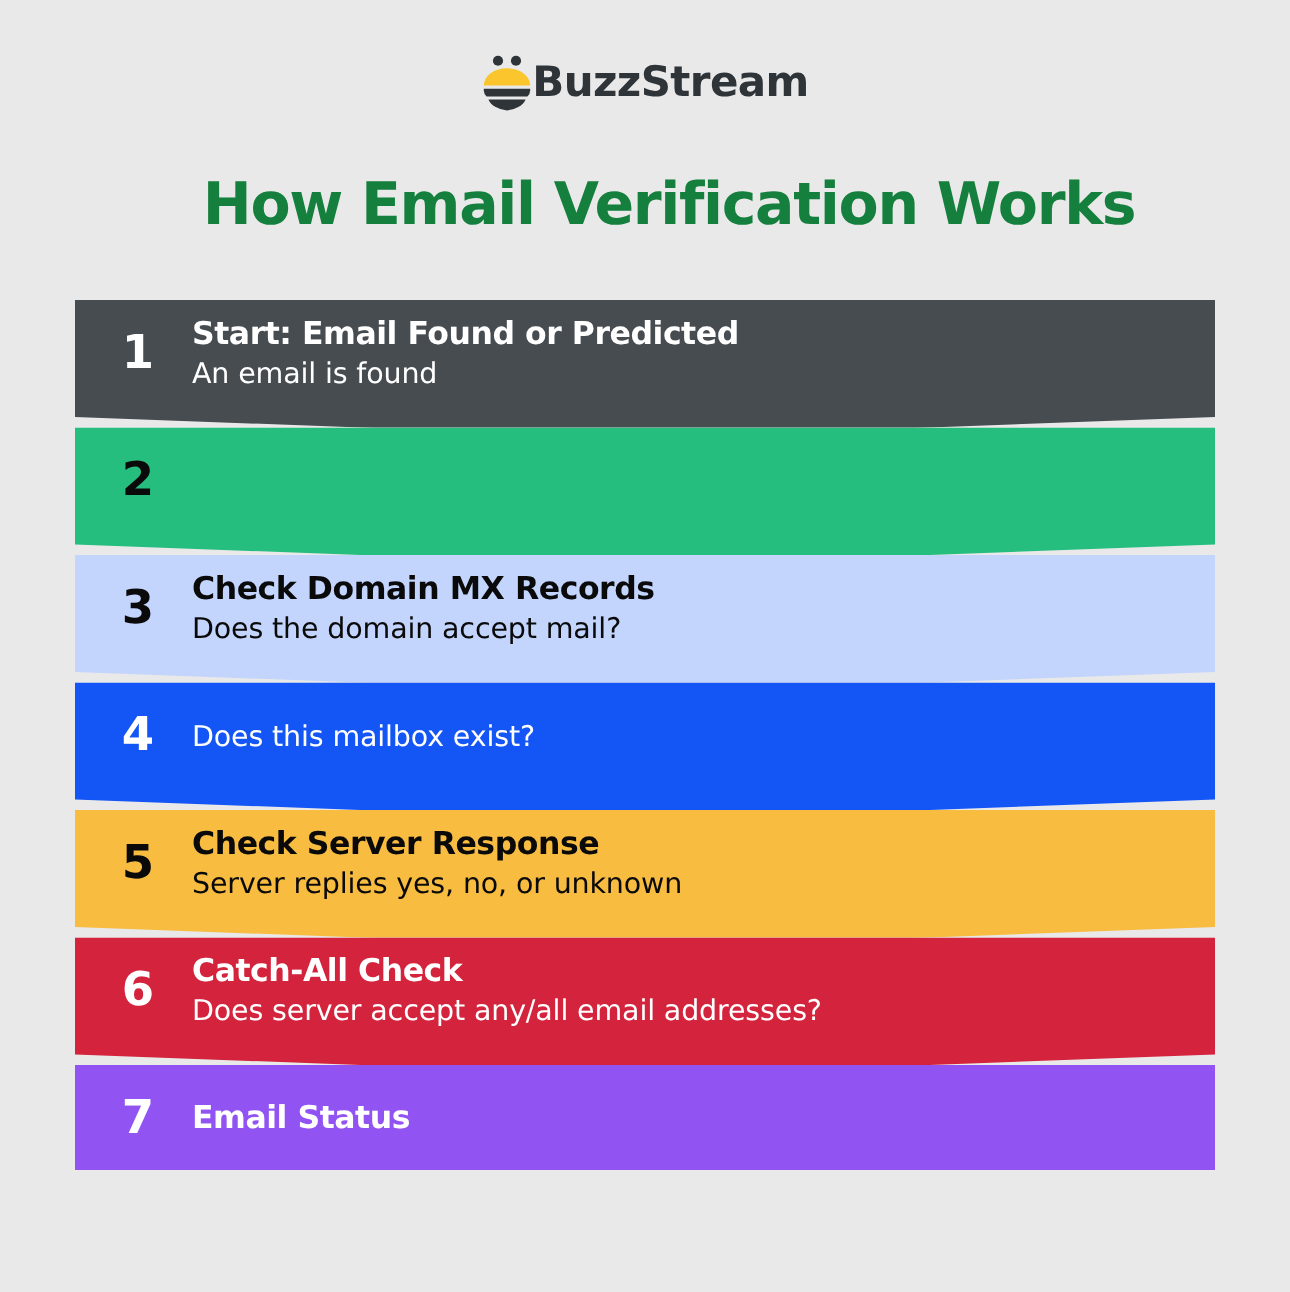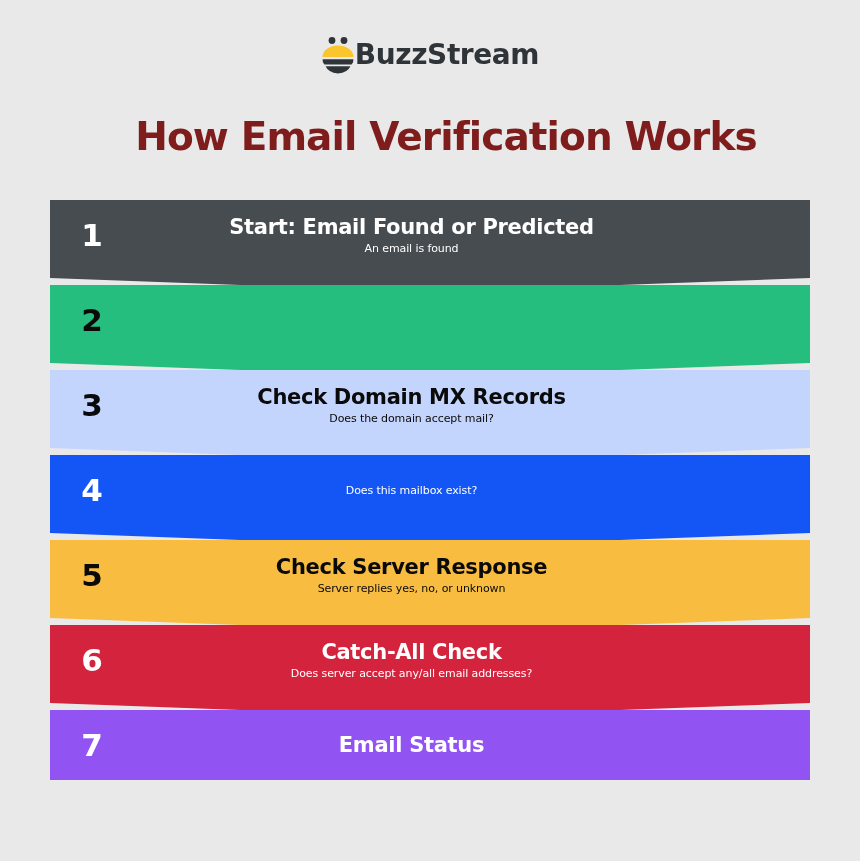--- a/index.html
+++ b/index.html
@@ -40,21 +40,21 @@
 
   
   .page-title {
     margin: 0;
     padding-top: 37px;
     text-align: center;
     font-family: "DejaVu Sans", sans-serif;
     font-size: 39px;
     font-weight: bold;
     letter-spacing: -0.9px;
-    color: #7f1d1d;
+    color: #15803d;
     line-height: 1.1;
     padding-left: 32px;
   }
 
   
   .funnel {
     position: absolute;
     left: 50px;
     top: 200px;
     width: 760px;
@@ -94,36 +94,35 @@
     font-family: "DejaVu Sans", sans-serif;
     font-size: 31px;
     font-weight: bold;
     line-height: 1;
     padding-left: 6px;
     box-sizing: border-box;
   }
 
   .step-text {
     flex: 1 1 auto;
-    text-align: center;
     padding-right: 115px;
     box-sizing: border-box;
   }
 
   .step-heading {
     font-family: "DejaVu Sans", sans-serif;
     font-size: 21px;
     font-weight: bold;
     letter-spacing: -0.3px;
     line-height: 1.25;
     margin: 0;
   }
   .step-sub {
     font-family: "DejaVu Sans", sans-serif;
-    font-size: 11px;
+    font-size: 19px;
     font-weight: normal;
     letter-spacing: -0.1px;
     line-height: 1.3;
     margin: 2px 0 0 0;
   }
 
   
   .on-dark  .step-number,
   .on-dark  .step-heading,
   .on-dark  .step-sub { color: #ffffff; }

